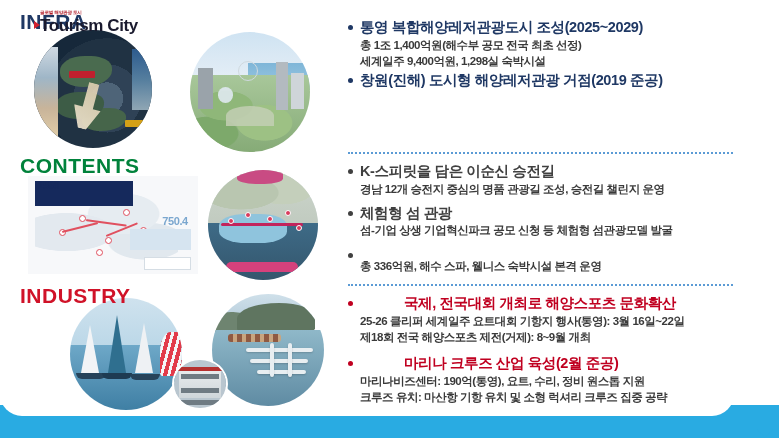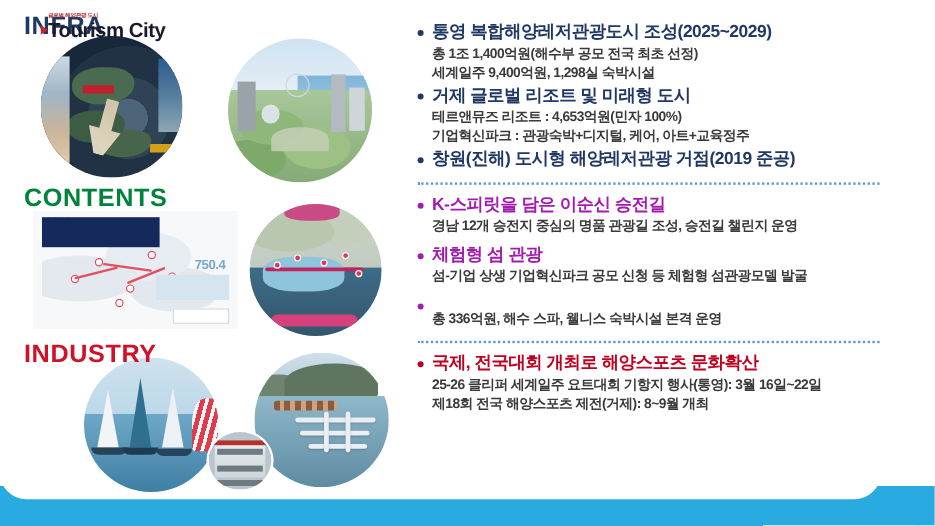--- a/index.html
+++ b/index.html
@@ -60,22 +60,22 @@
   }
   .dot{
     flex:0 0 auto; width:5px; height:5px; border-radius:50%;
     margin:7px 7px 0 0; background:currentColor;
   }
   .sub{
     font-size:11.5px; color:#3a3a3a; line-height:1.42;
     letter-spacing:-.45px; margin-left:12px; font-weight:700;
   }
   .c-navy { color:#1f3864; }
-  .c-green{ color:#a21caf; }
-  .c-red  { color:#c00020; }
+  .c-green{ color:#404040; }
+  .c-red  { color:#c00020;gap:44px; }
 
   .text-col.infra   { padding-top:14px; }
   .text-col.contents{ padding-top:10px; }
   .text-col.industry{ padding-top:10px; }
   .text-col.contents .blk{ margin-bottom:7px; }
   .text-col.industry .blk{ margin-bottom:9px; }
 
   
   .circ{ position:absolute; border-radius:50%; overflow:hidden; }
   .rect{ position:absolute; overflow:hidden; }
@@ -349,28 +349,20 @@
     </div>
 
     <div class="text-col infra">
       <div class="blk">
         <div class="hd c-navy">
           <span class="dot"></span>
           <span>통영 복합해양레저관광도시 조성(2025~2029)</span>
         </div>
         <div class="sub">총 1조 1,400억원(해수부 공모 전국 최초 선정)</div>
         <div class="sub">세계일주 9,400억원, 1,298실 숙박시설</div>
-      </div>
-      <div class="blk">
-        <div class="hd c-navy">
-          <span class="dot"></span>
-          <span>거제 글로벌 리조트 및 미래형 도시</span>
-        </div>
-        <div class="sub">테르앤뮤즈 리조트 : 4,653억원(민자 100%)</div>
-        <div class="sub">기업혁신파크 : 관광숙박+디지털, 케어, 아트+교육정주</div>
       </div>
       <div class="blk">
         <div class="hd c-navy">
           <span class="dot"></span>
           <span>창원(진해)  도시형 해양레저관광 거점(2019 준공)</span>
         </div>
       </div>
     </div>
   </div>
 
@@ -492,18 +484,26 @@
 
     <div class="text-col industry">
       <div class="blk">
         <div class="hd c-red">
           <span class="dot"></span>
           <span>국제, 전국대회 개최로 해양스포츠 문화확산</span>
         </div>
         <div class="sub">25-26 클리퍼 세계일주 요트대회 기항지 행사(통영): 3월 16일~22일</div>
         <div class="sub">제18회 전국 해양스포츠 제전(거제): 8~9월 개최</div>
       </div>
+      <div class="blk">
+        <div class="hd c-red">
+          <span class="dot"></span>
+          <span>마리나 크루즈 산업 육성(2월 준공)</span>
+        </div>
+        <div class="sub">마리나비즈센터: 190억(통영), 요트, 수리, 정비 원스톱 지원</div>
+        <div class="sub">크루즈 유치: 마산항 기항 유치 및 소형 럭셔리 크루즈 집중 공략</div>
+      </div>
     </div>
   </div>
 
 </div>
 
 <div class="corner-arrow"></div>
 
 </body></html>

